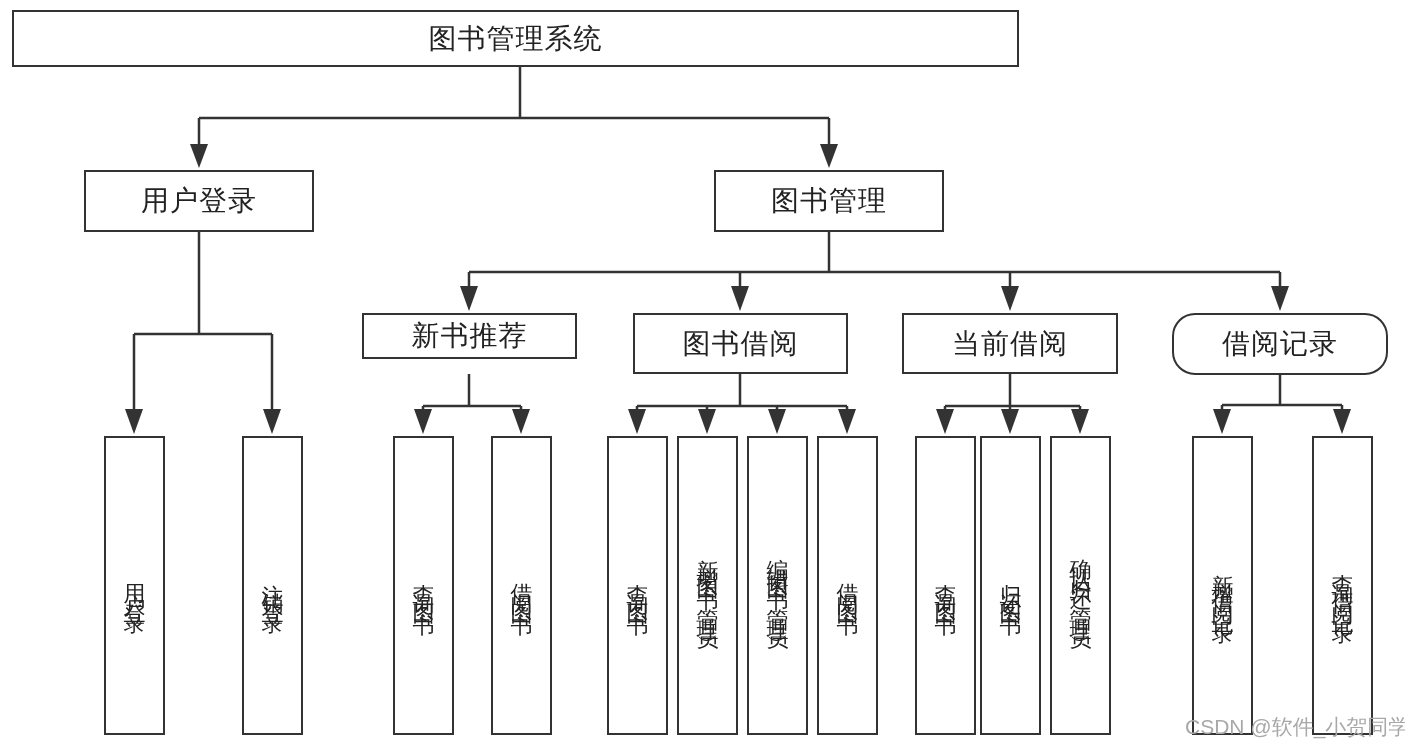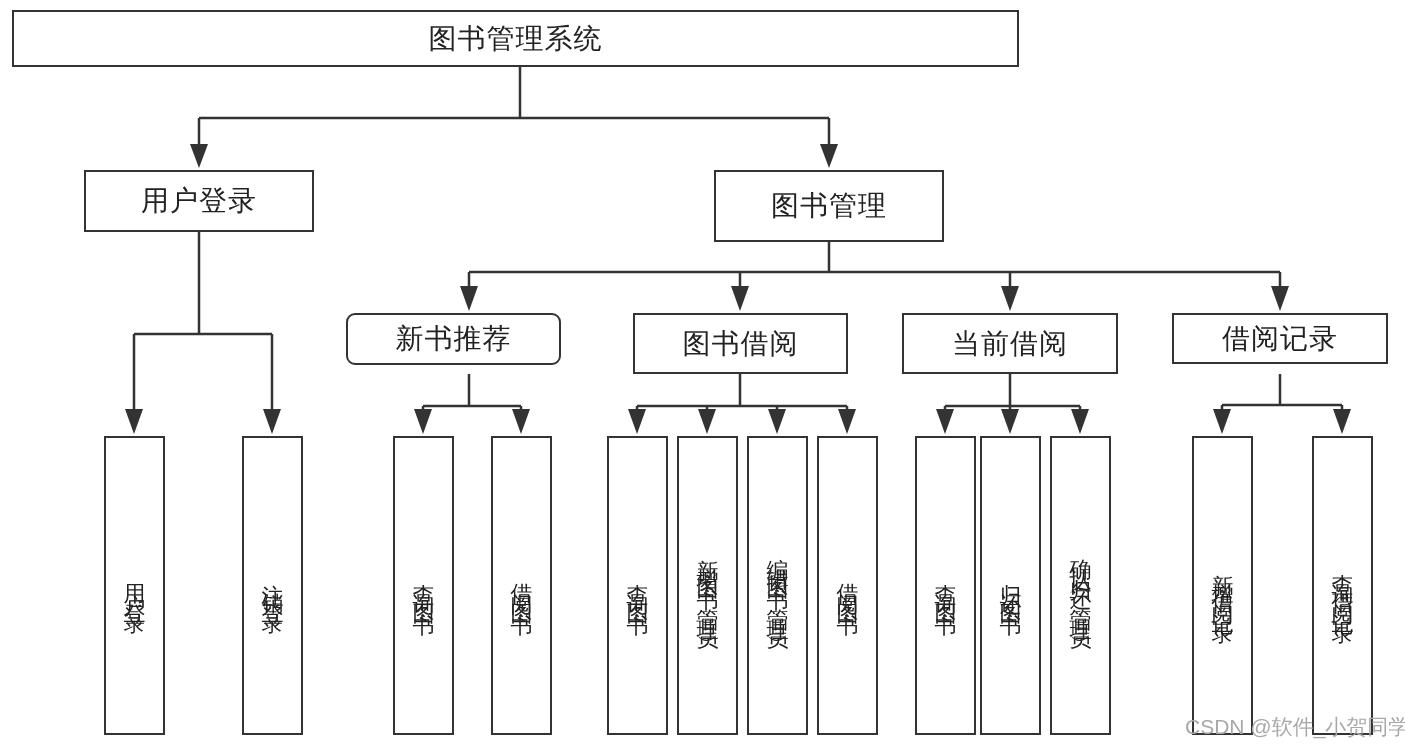--- a/index.html
+++ b/index.html
@@ -25,25 +25,25 @@
     align-items: center;
     justify-content: center;
     color: #222222;
     font-size: 28px;
     letter-spacing: 1px;
     white-space: nowrap;
     z-index: 2;
   }
   .root  { left: 12px;   top: 10px;  width: 1007px; height: 57px; }
   .n-user-login { left: 84px;  top: 170px; width: 230px; height: 62px; }
-  .n-book-mgmt  { left: 714px; top: 170px; width: 230px; height: 72px; }
-  .n-new-book      { left: 346px;  top: 313px; width: 215px; height: 52px; border-radius: 9px; }
+  .n-book-mgmt  { left: 714px; top: 170px; width: 230px; height: 62px; }
+  .n-new-book      { left: 362px;  top: 313px; width: 215px; height: 46px; }
   .n-book-borrow   { left: 633px;  top: 313px; width: 215px; height: 61px; }
   .n-current       { left: 902px;  top: 313px; width: 216px; height: 61px; }
-  .n-records       { left: 1172px; top: 313px; width: 216px; height: 51px; }
+  .n-records       { left: 1172px; top: 313px; width: 216px; height: 62px; border-radius: 23px; }
   .leaf {
     top: 436px;
     width: 61px;
     height: 299px;
     font-size: 22px;
     letter-spacing: 0;
   }
   .leaf span {
     writing-mode: vertical-rl;
     text-orientation: mixed;

